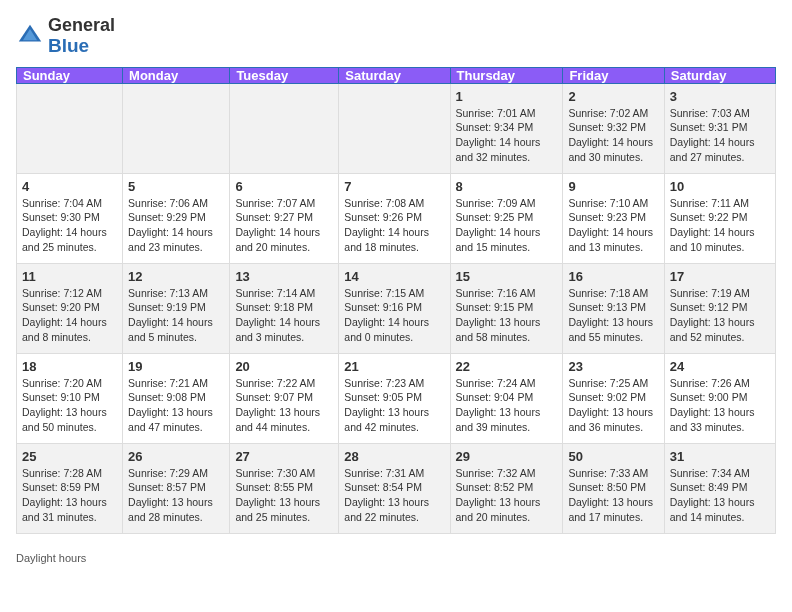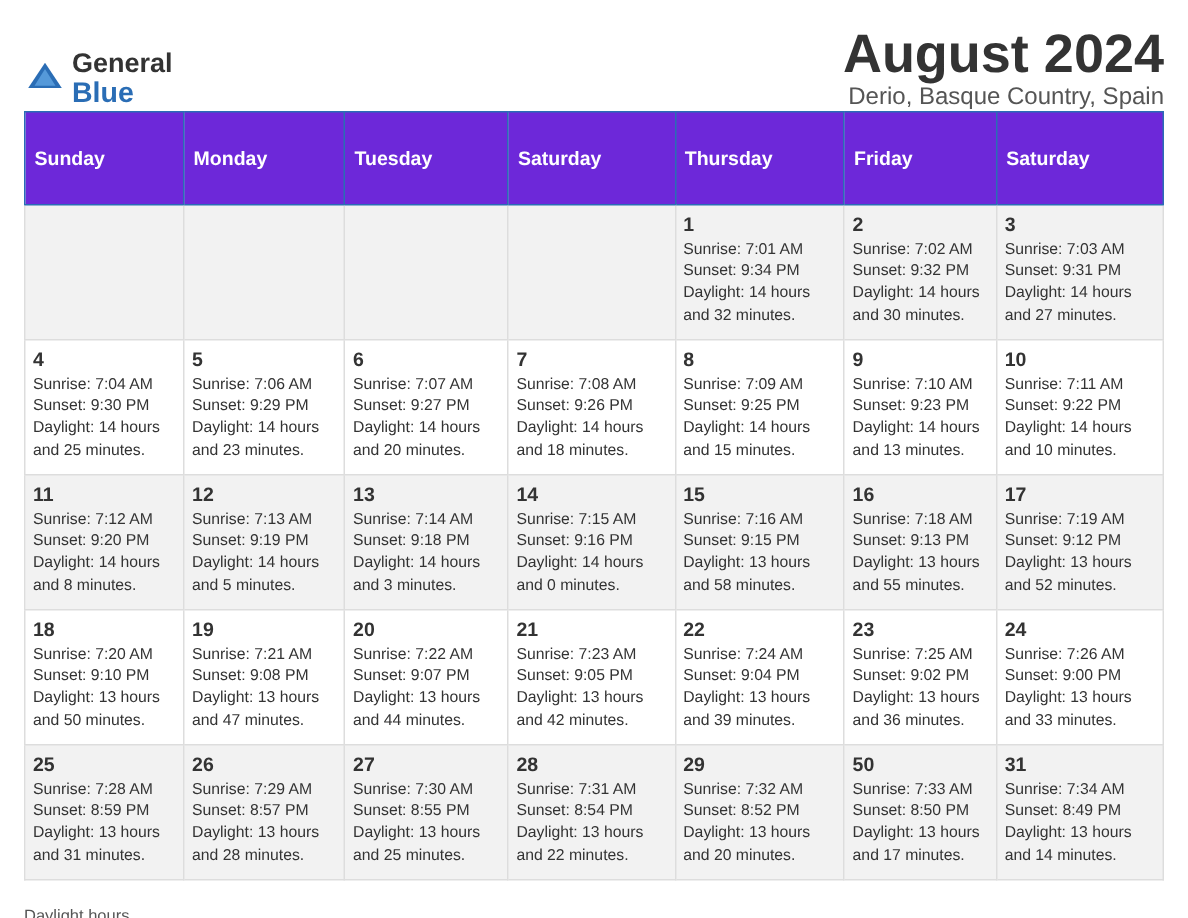--- a/index.html
+++ b/index.html
@@ -6,21 +6,22 @@
     body {
       font-family: Arial, sans-serif;
       background: #fff;
       width: 792px;
       min-height: 612px;
       padding: 16px;
     }
     .header-area {
       display: flex;
       justify-content: space-between;
-      align-items: flex-end;
+      align-items: center;
+      margin-bottom: 10px;
     }
     .logo {
       display: flex;
       align-items: center;
       gap: 4px;
     }
     .logo-icon {
       width: 28px;
       height: 28px;
     }
@@ -36,23 +37,23 @@
     .subtitle {
       font-size: 16px;
       color: #555;
     }
     table {
       width: 100%;
       border-collapse: collapse;
       font-size: 11px;
     }
     thead tr th {
-      background-color: #6d28d9;
+      background-color: #8b5cf6;
       color: #fff;
-      padding: 23px 6px;
+      padding: 0 6px;
       text-align: left;
       font-size: 13px;
       font-weight: bold;
       border: 1px solid #2a6db5;
     }
     tbody tr {
       vertical-align: top;
     }
     tbody tr:nth-child(odd) {
       background-color: #f2f2f2;
@@ -97,24 +98,20 @@
   <div class="logo">
     <svg class="logo-icon" viewBox="0 0 40 40" xmlns="http://www.w3.org/2000/svg">
       <polygon points="20,4 36,28 4,28" fill="#2a6db5"></polygon>
       <polygon points="20,10 30,26 10,26" fill="#5599d9"></polygon>
     </svg>
     <div>
       <span style="font-size:18px;font-weight:bold;color:#333;display:block;line-height:1.1;">General</span>
       <span style="font-size:19px;font-weight:bold;color:#2a6db5;display:block;line-height:1.1;">Blue</span>
     </div>
   </div>
-  <div class="title-area">
-    <div class="main-title">August 2024</div>
-    <div class="subtitle">Derio, Basque Country, Spain</div>
-  </div>
 </div>
 
 <table>
   <thead>
     <tr>
     <th>Sunday</th>
         <th>Monday</th>
         <th>Tuesday</th>
         <th>Saturday</th>
         <th>Thursday</th>

